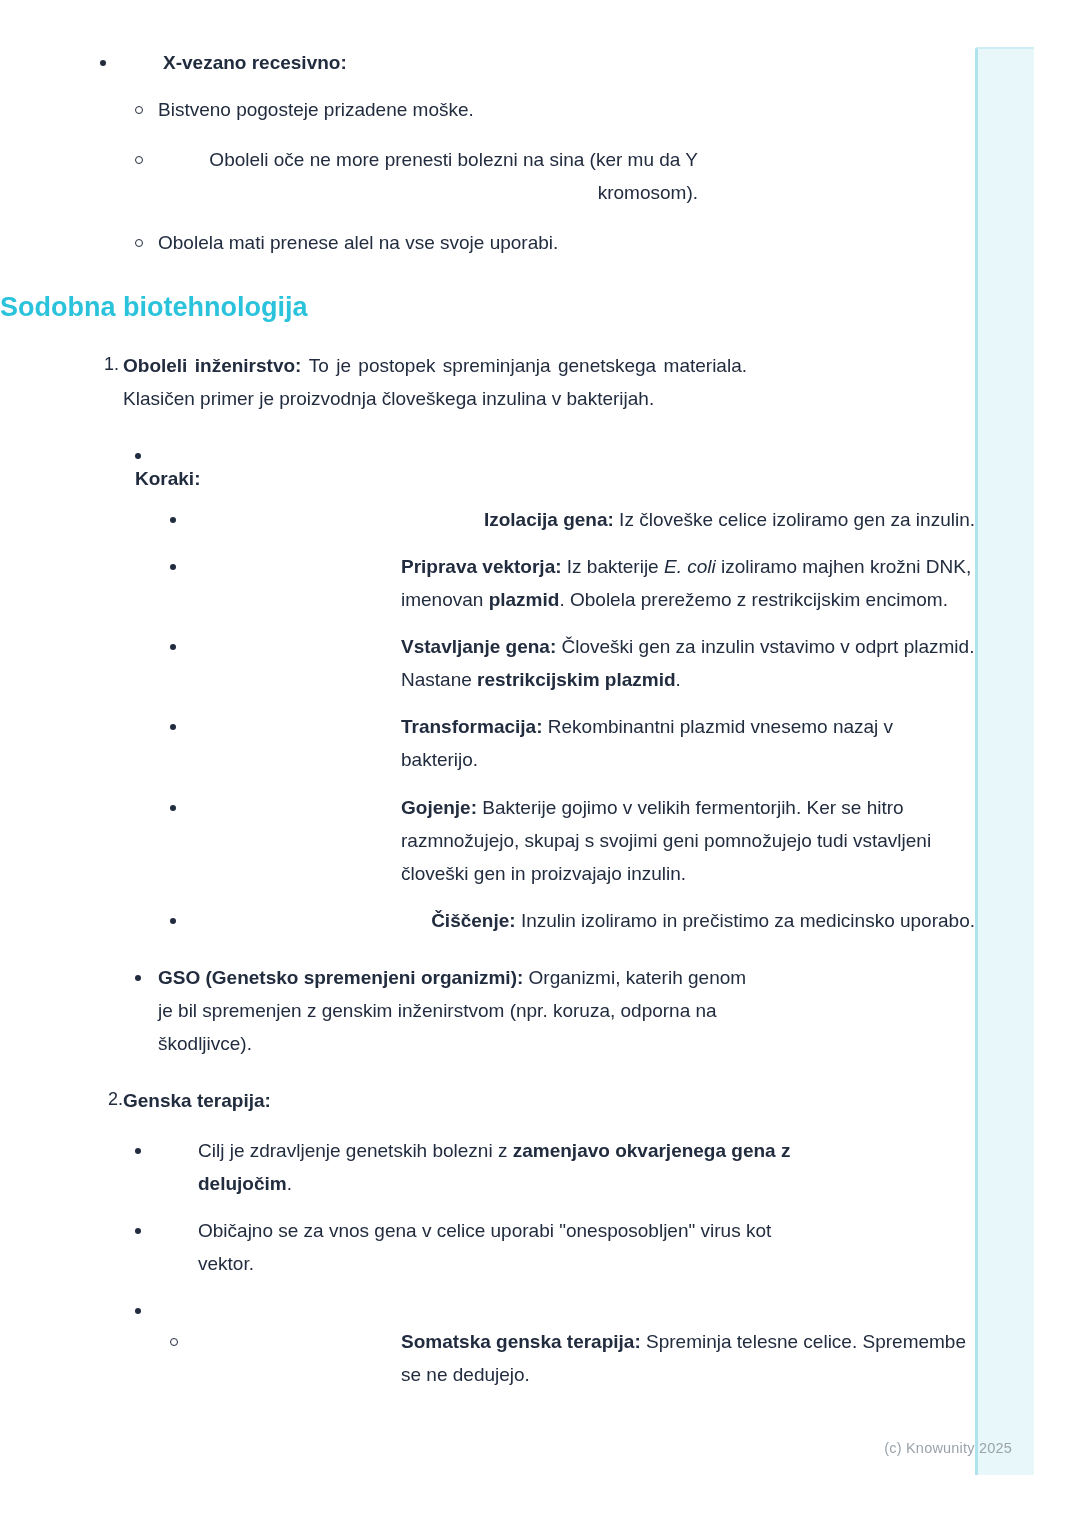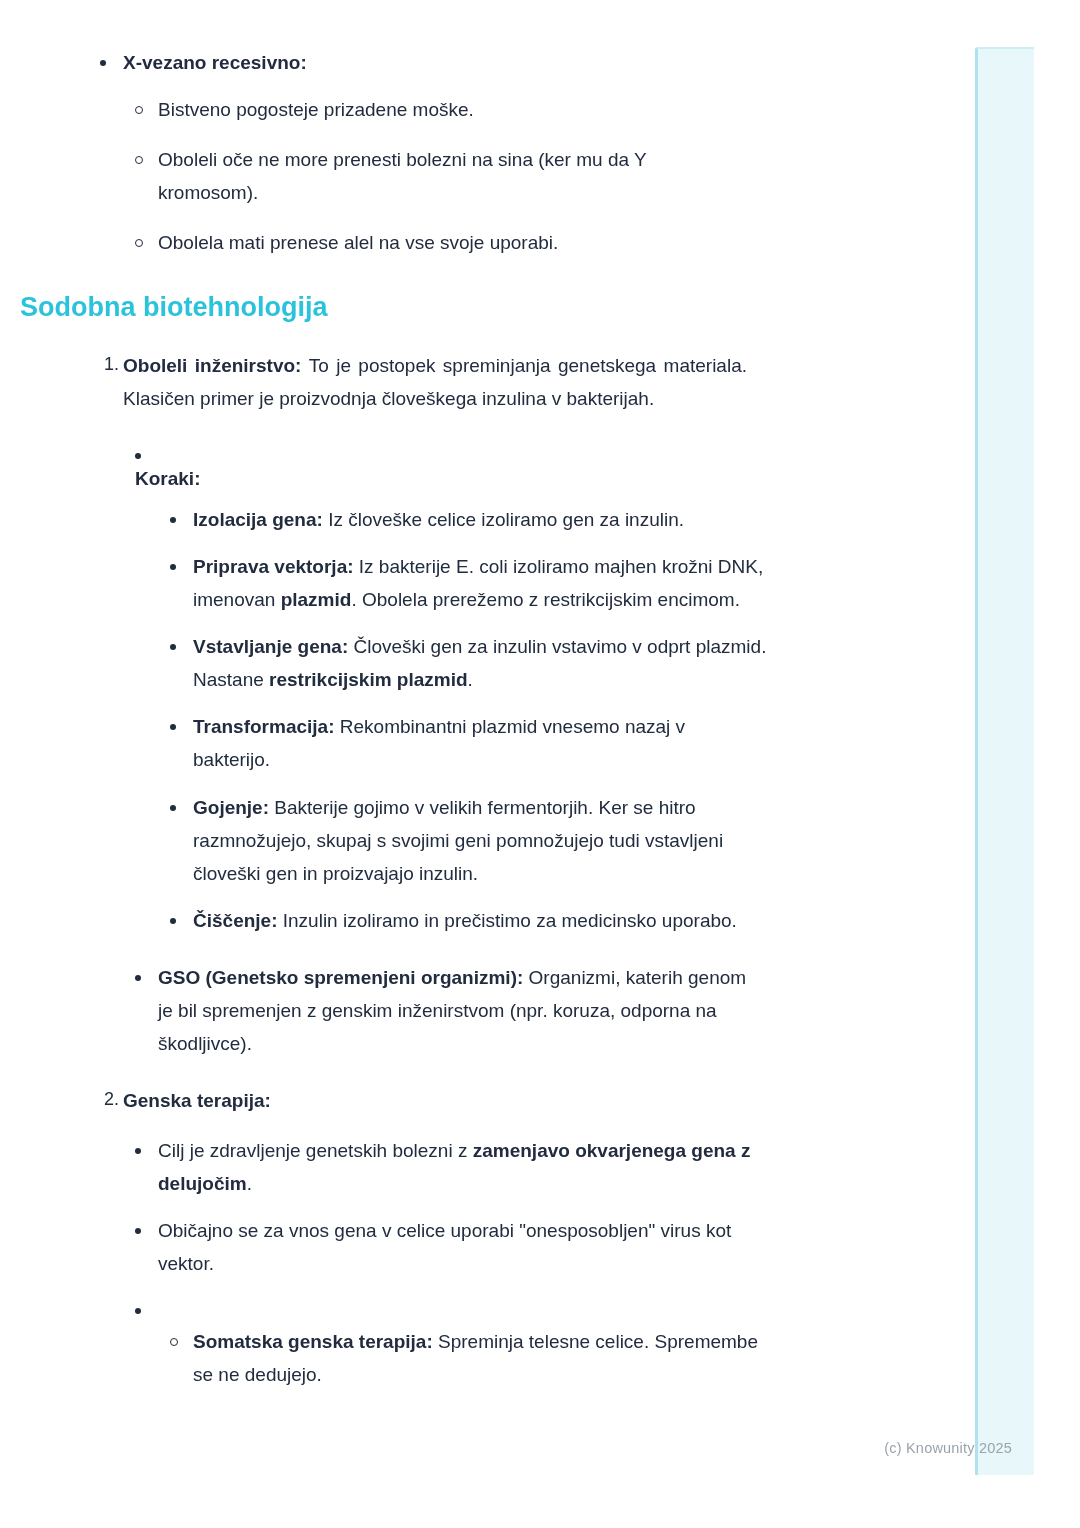--- a/index.html
+++ b/index.html
@@ -30,49 +30,48 @@
     border-top:2px solid #cdeef4;
     border-radius:3px 0 0 0;
   }
   .content{position:absolute;left:0;top:46px;width:975px;}
   .row{display:flex;align-items:flex-start;}
   .marker{flex:0 0 23px;display:flex;justify-content:flex-start;}
   .dot{width:6px;height:6px;border-radius:50%;background:var(--text);margin-top:14px;}
   .circ{width:8px;height:8px;border-radius:50%;border:1.5px solid var(--text);margin-top:13px;background:transparent;}
   .num{flex:0 0 19px;font-size:18px;}
   .b{font-weight:700;}
-  .i{}
+  .i{font-style:italic;}
   .txt{min-width:0;}
 
   
   .ml-top{margin-left:100px;}
   .ml-h{margin-left:93px;}
   .ml-num{margin-left:104px;}
   .ml-l2{margin-left:135px;}
-  .ml-l3{margin-left:170px;}
+  .ml-l3{margin-left:170px;justify-content:space-between;}
 
   
   .w-top{max-width:540px;}
   .w-para{max-width:624px;text-align:justify;}
   .w-l2{max-width:604px;}
   .w-l3{max-width:574px;}
 
   
   .mb-xs{margin-bottom:8px;flex-direction:column;}
-  .mb-s{margin-bottom:14px;}
-  .mb-m{margin-bottom:17px;}
+  .mb-s{margin-bottom:14px;gap:40px;}
+  .mb-m{margin-bottom:17px;text-align:right;}
   .mb-l{margin-bottom:24px;}
 
   .heading{
     font-size:27px;
     font-weight:700;
     color:var(--accent);
     margin:30px 0 22px 0;
     line-height:1.4;
-    padding-left:20px;
   }
   .footer{
     position:absolute;
     top:1436px;
     right:68px;
     font-size:14.5px;
     color:var(--muted);
     letter-spacing:0.2px;
     text-align:right;
   }

